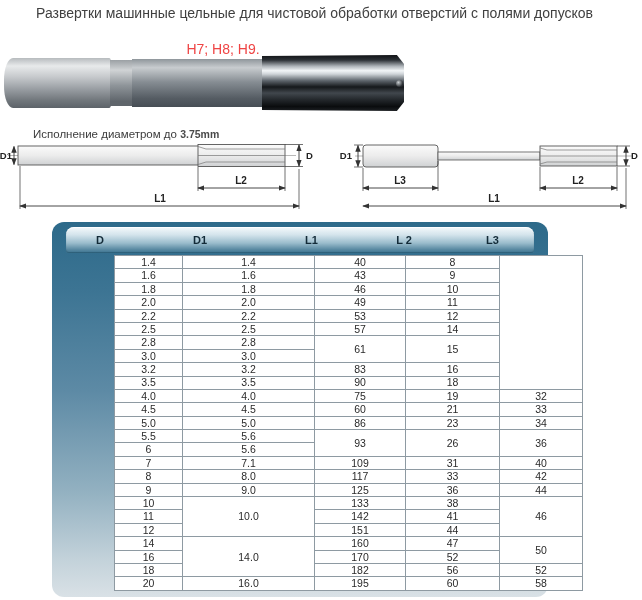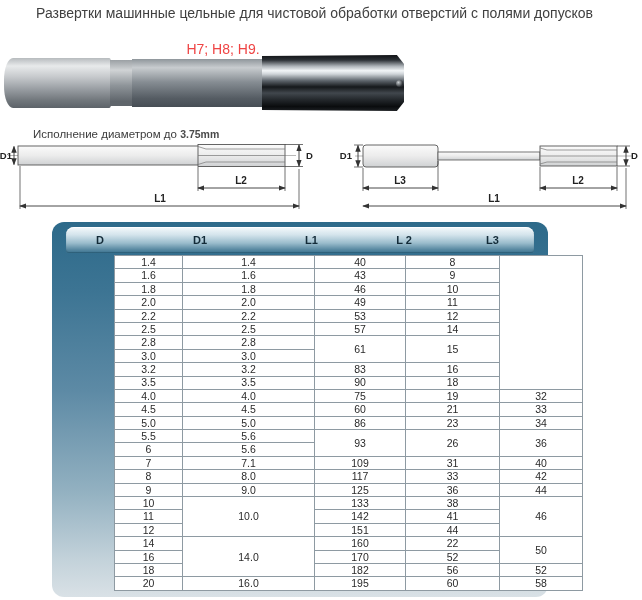--- a/index.html
+++ b/index.html
@@ -292,21 +292,21 @@
           </tr>
           <tr>
             <td>12</td>
             <td>151</td>
             <td>44</td>
           </tr>
           <tr>
             <td>14</td>
             <td rowspan="3">14.0</td>
             <td>160</td>
-            <td>22</td>
+            <td>47</td>
             <td rowspan="2">50</td>
           </tr>
           <tr>
             <td>16</td>
             <td>170</td>
             <td>52</td>
           </tr>
           <tr>
             <td>18</td>
             <td>182</td>

